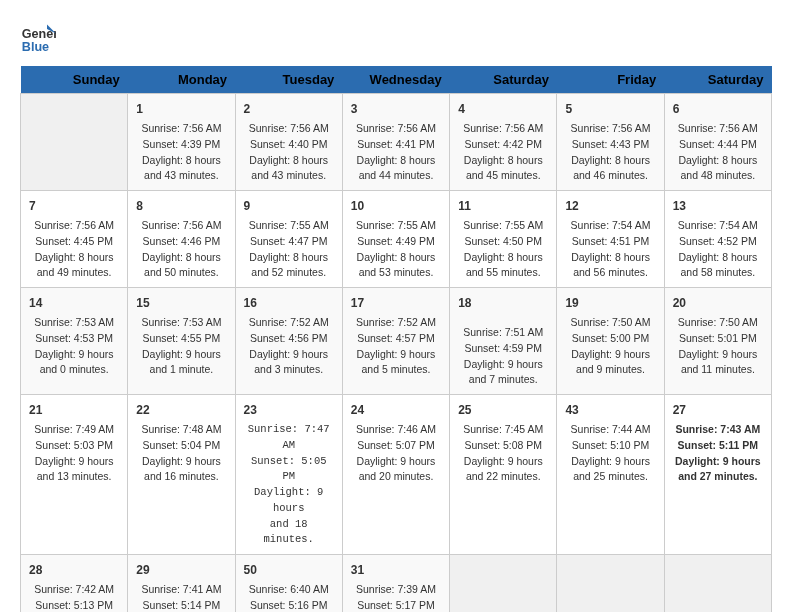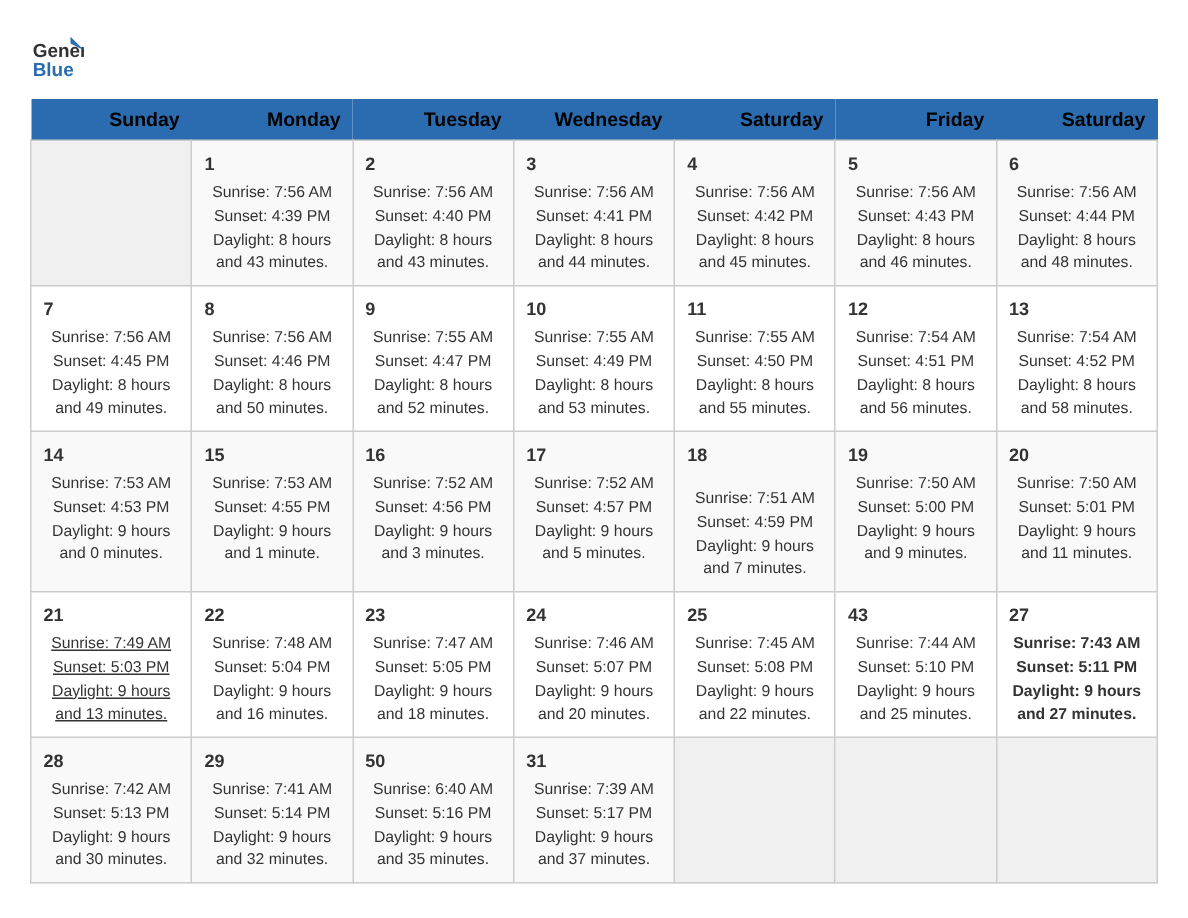--- a/index.html
+++ b/index.html
@@ -253,35 +253,35 @@
           <div class="day-number">20</div>
           <div class="day-info" style="white-space: pre-line;">Sunrise: 7:50 AM
 Sunset: 5:01 PM
 Daylight: 9 hours
 and 11 minutes.</div>
         </td>
       </tr>
       <tr>
         <td>
           <div class="day-number">21</div>
-          <div class="day-info" style="white-space: pre-line; text-decoration: underline;">Sunrise: 7:49 AM
+          <div class="day-info" style="white-space: pre-line;">Sunrise: 7:49 AM
 Sunset: 5:03 PM
 Daylight: 9 hours
 and 13 minutes.</div>
         </td>
         <td>
           <div class="day-number">22</div>
           <div class="day-info" style="white-space: pre-line;">Sunrise: 7:48 AM
 Sunset: 5:04 PM
 Daylight: 9 hours
 and 16 minutes.</div>
         </td>
         <td>
           <div class="day-number">23</div>
-          <div class="day-info" style="white-space: pre-line;">Sunrise: 7:47 AM
+          <div class="day-info" style="white-space: pre-line; font-family: Liberation Mono, monospace;">Sunrise: 7:47 AM
 Sunset: 5:05 PM
 Daylight: 9 hours
 and 18 minutes.</div>
         </td>
         <td>
           <div class="day-number">24</div>
           <div class="day-info" style="white-space: pre-line;">Sunrise: 7:46 AM
 Sunset: 5:07 PM
 Daylight: 9 hours
 and 20 minutes.</div>

